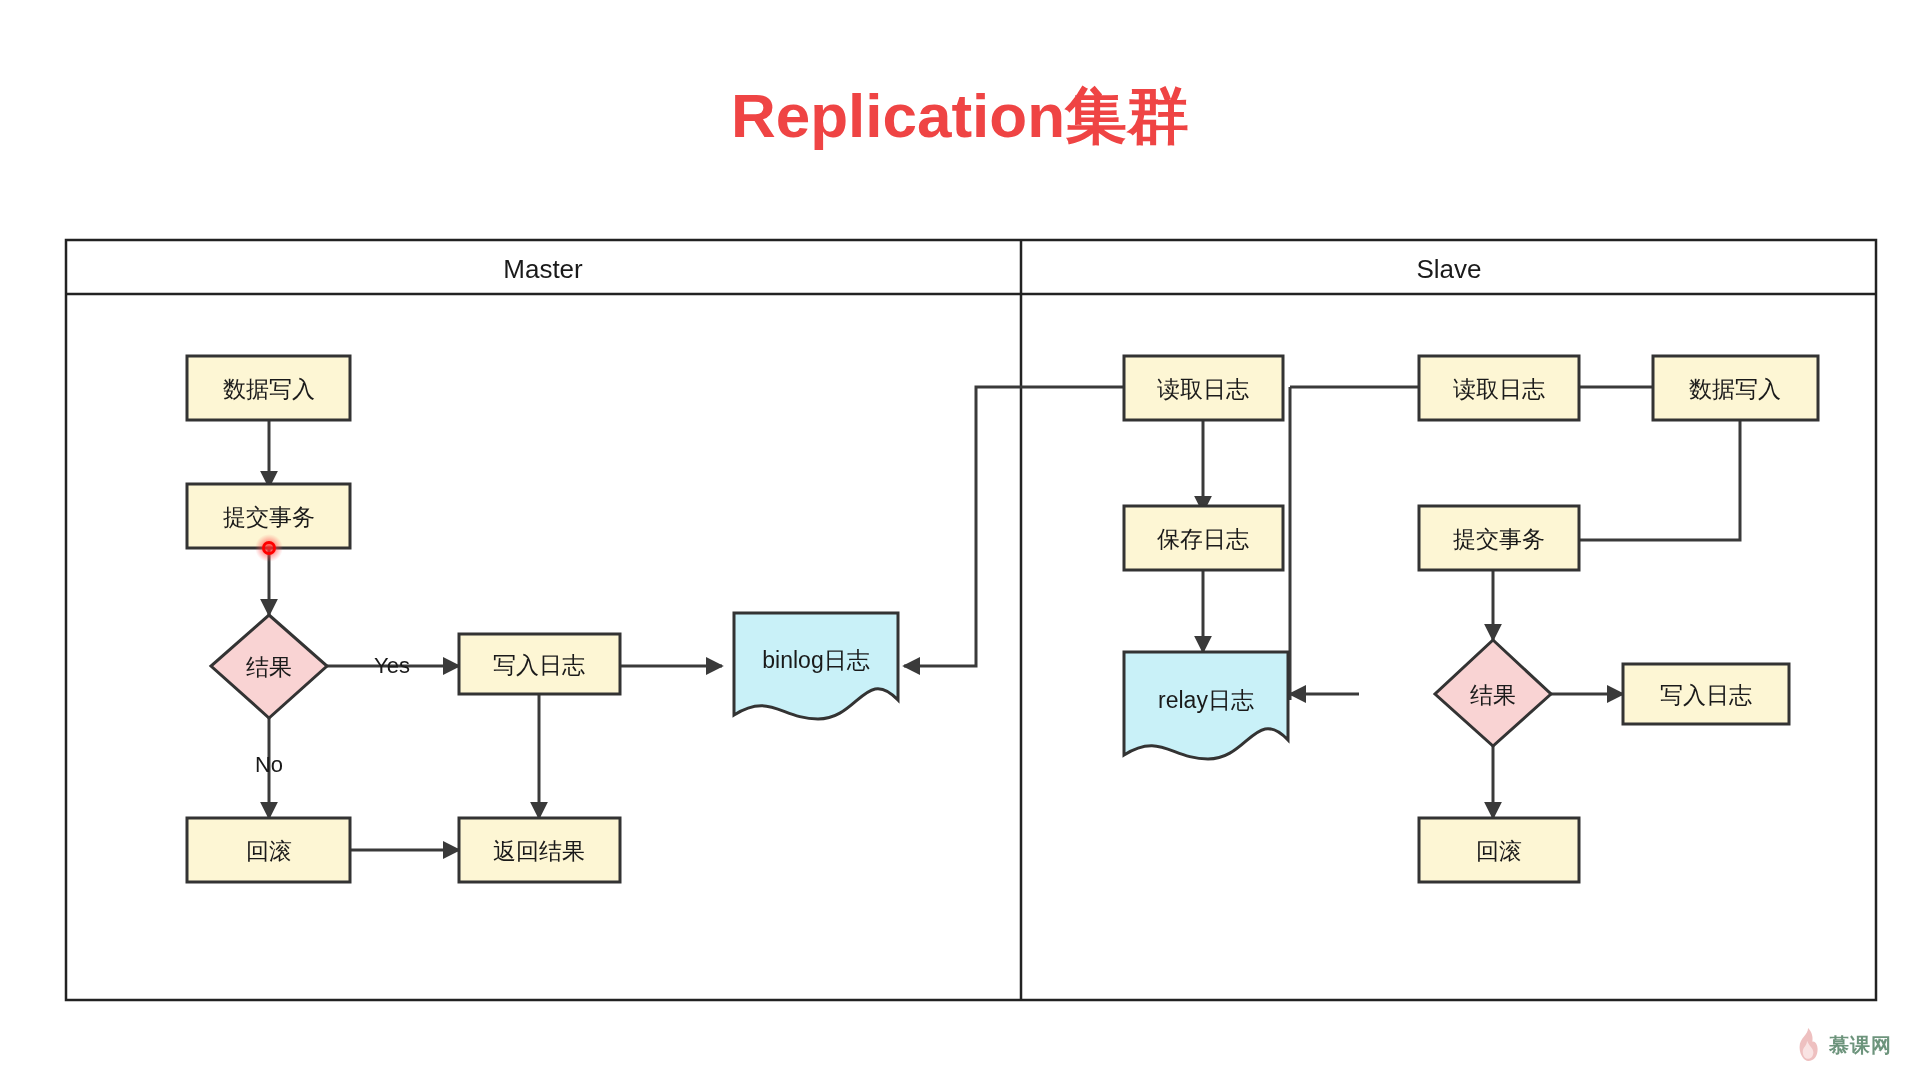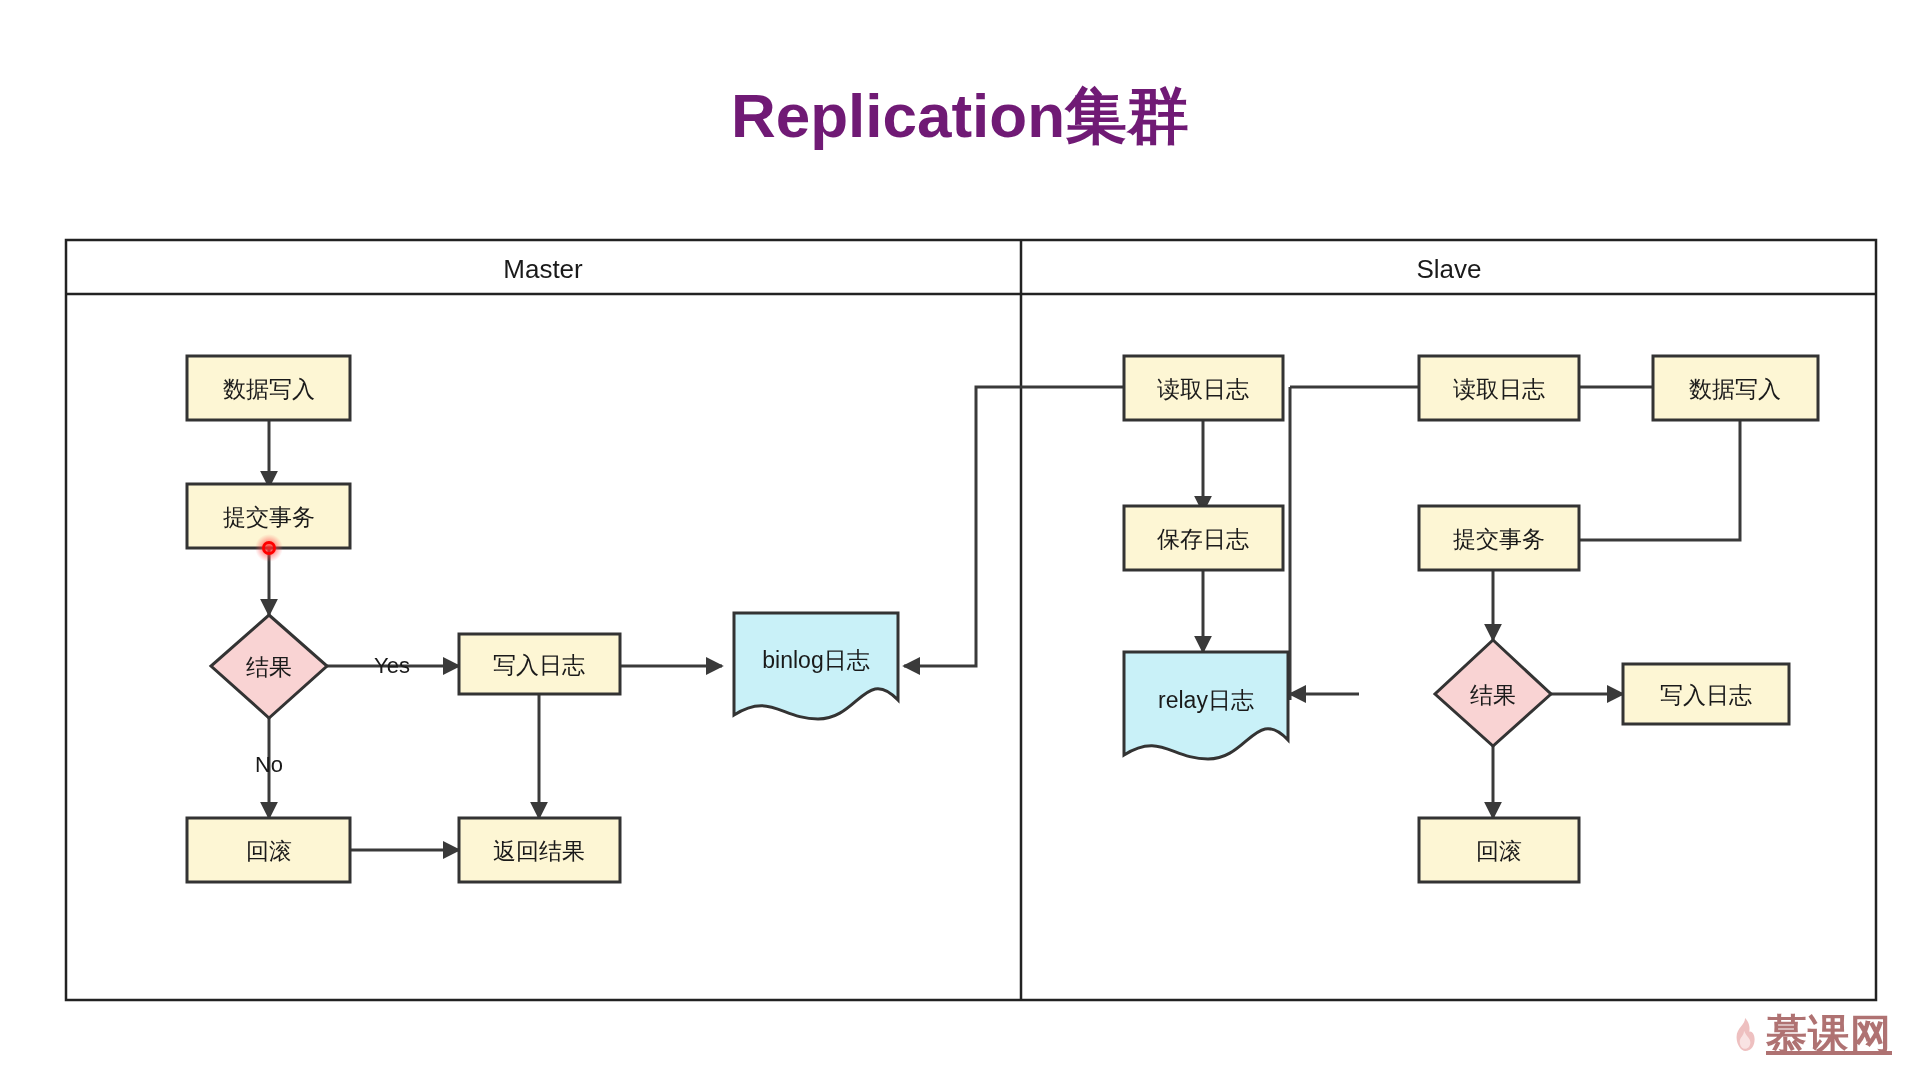--- a/index.html
+++ b/index.html
@@ -4,38 +4,38 @@
 <style>
   html,body{margin:0;padding:0;background:#ffffff;}
   body{
     width:1920px;height:1080px;
     font-family:"Liberation Sans","DejaVu Sans",sans-serif;
     position:relative;overflow:hidden;
   }
   #page-title{
     position:absolute;left:0;top:74px;width:1920px;
     text-align:center;
-    font-size:62px;font-weight:bold;color:#701a75;
+    font-size:62px;font-weight:bold;color:#ef4444;
     letter-spacing:0px;
   }
   #diagram-svg{position:absolute;left:0;top:0;}
   .node-rect{fill:#fdf6d4;stroke:#333333;stroke-width:3;}
   .node-doc{fill:#c9f1f8;stroke:#333333;stroke-width:3;}
   .node-diamond{fill:#f9d3d3;stroke:#333333;stroke-width:3;}
   .panel-box{fill:none;stroke:#222222;stroke-width:2.5;}
   .panel-div{stroke:#222222;stroke-width:2.5;}
   .edge{fill:none;stroke:#3a3a3a;stroke-width:3;}
   .node-label{font-family:"Liberation Sans","DejaVu Sans",sans-serif;font-size:23px;fill:#1a1a1a;text-anchor:middle;dominant-baseline:central;}
   .panel-label{font-family:"Liberation Sans","DejaVu Sans",sans-serif;font-size:26px;fill:#1a1a1a;text-anchor:middle;dominant-baseline:central;}
   .edge-label{font-family:"Liberation Sans","DejaVu Sans",sans-serif;font-size:22px;fill:#1a1a1a;text-anchor:middle;dominant-baseline:central;}
   #watermark{
     position:absolute;right:28px;bottom:18px;
     display:flex;align-items:center;gap:9px;opacity:.62;
   }
-  #watermark .wm-text{font-size:41px;color:#7f1d1d;font-weight:bold;letter-spacing:1px;text-decoration:underline;}
+  #watermark .wm-text{font-size:20px;color:#14532d;font-weight:bold;letter-spacing:1px;}
   #watermark .wm-flame{width:26px;height:34px;display:block;}
   .cursor-dot{pointer-events:none;}
 </style>
 </head>
 <body>
 
 <div id="page-title">Replication集群</div>
 
 <svg id="diagram-svg" width="1920" height="1080" viewBox="0 0 1920 1080">
 

